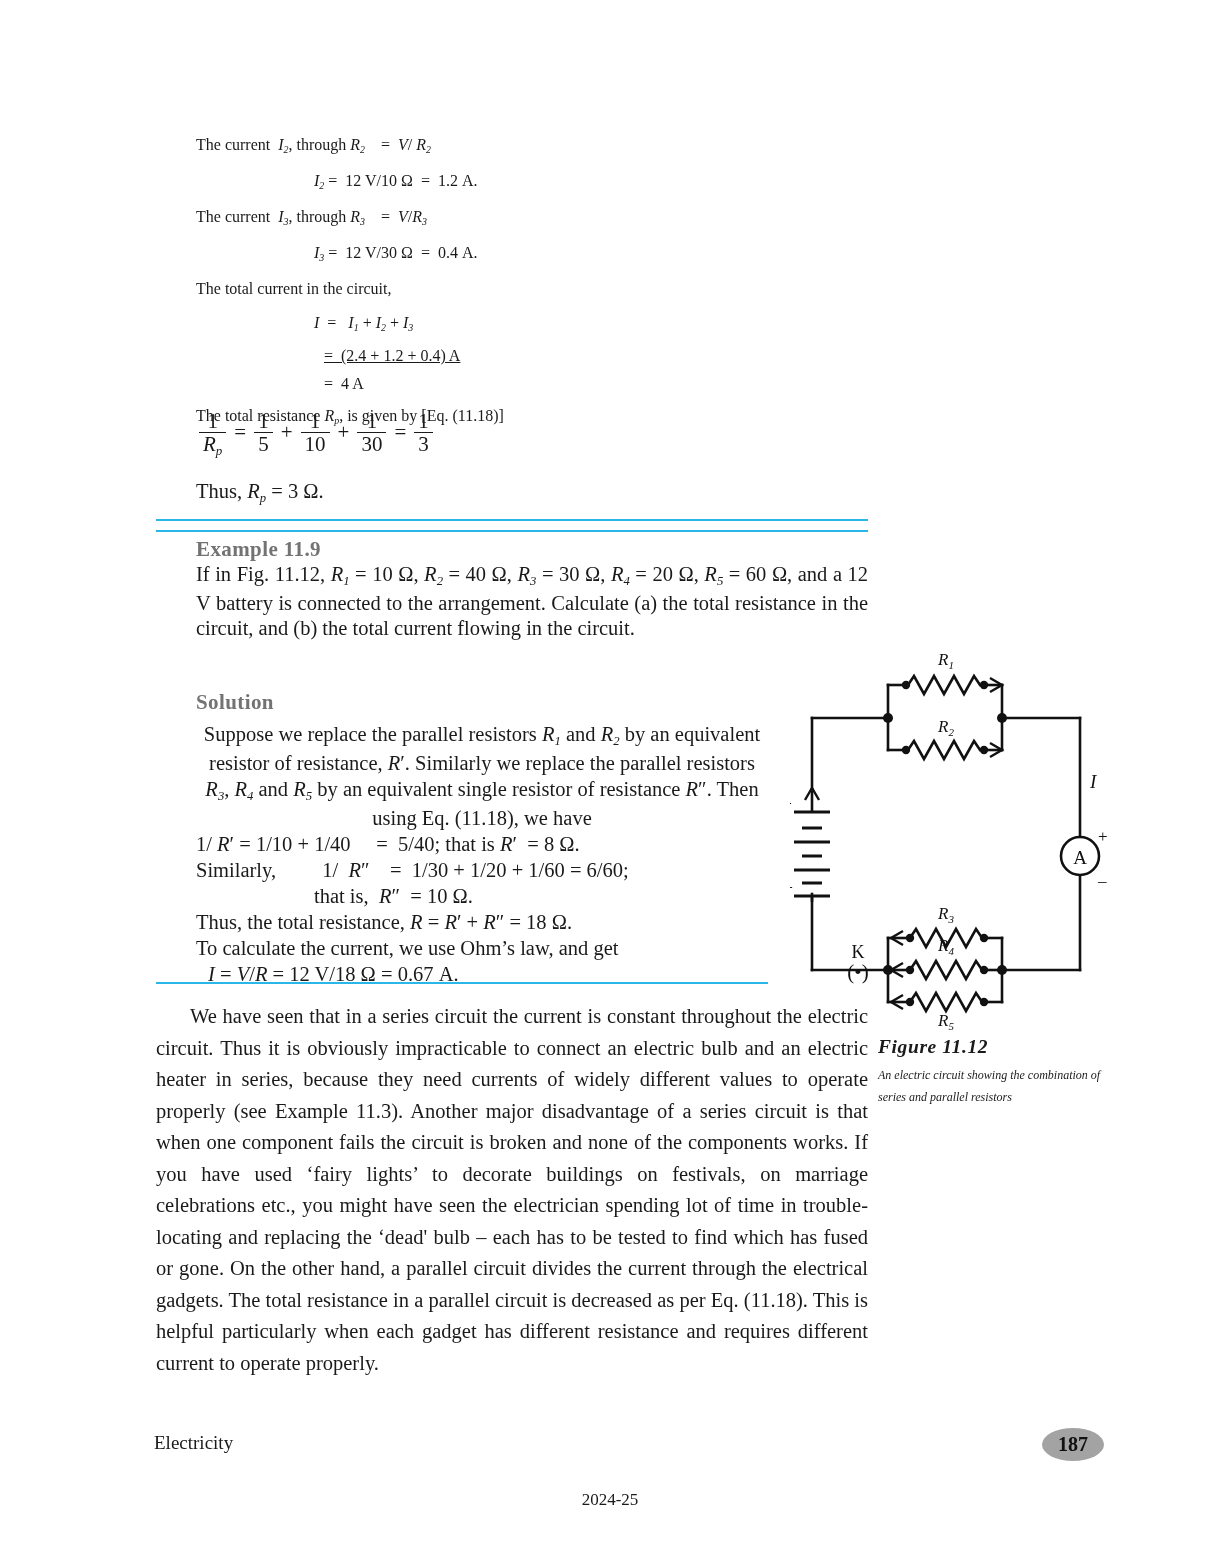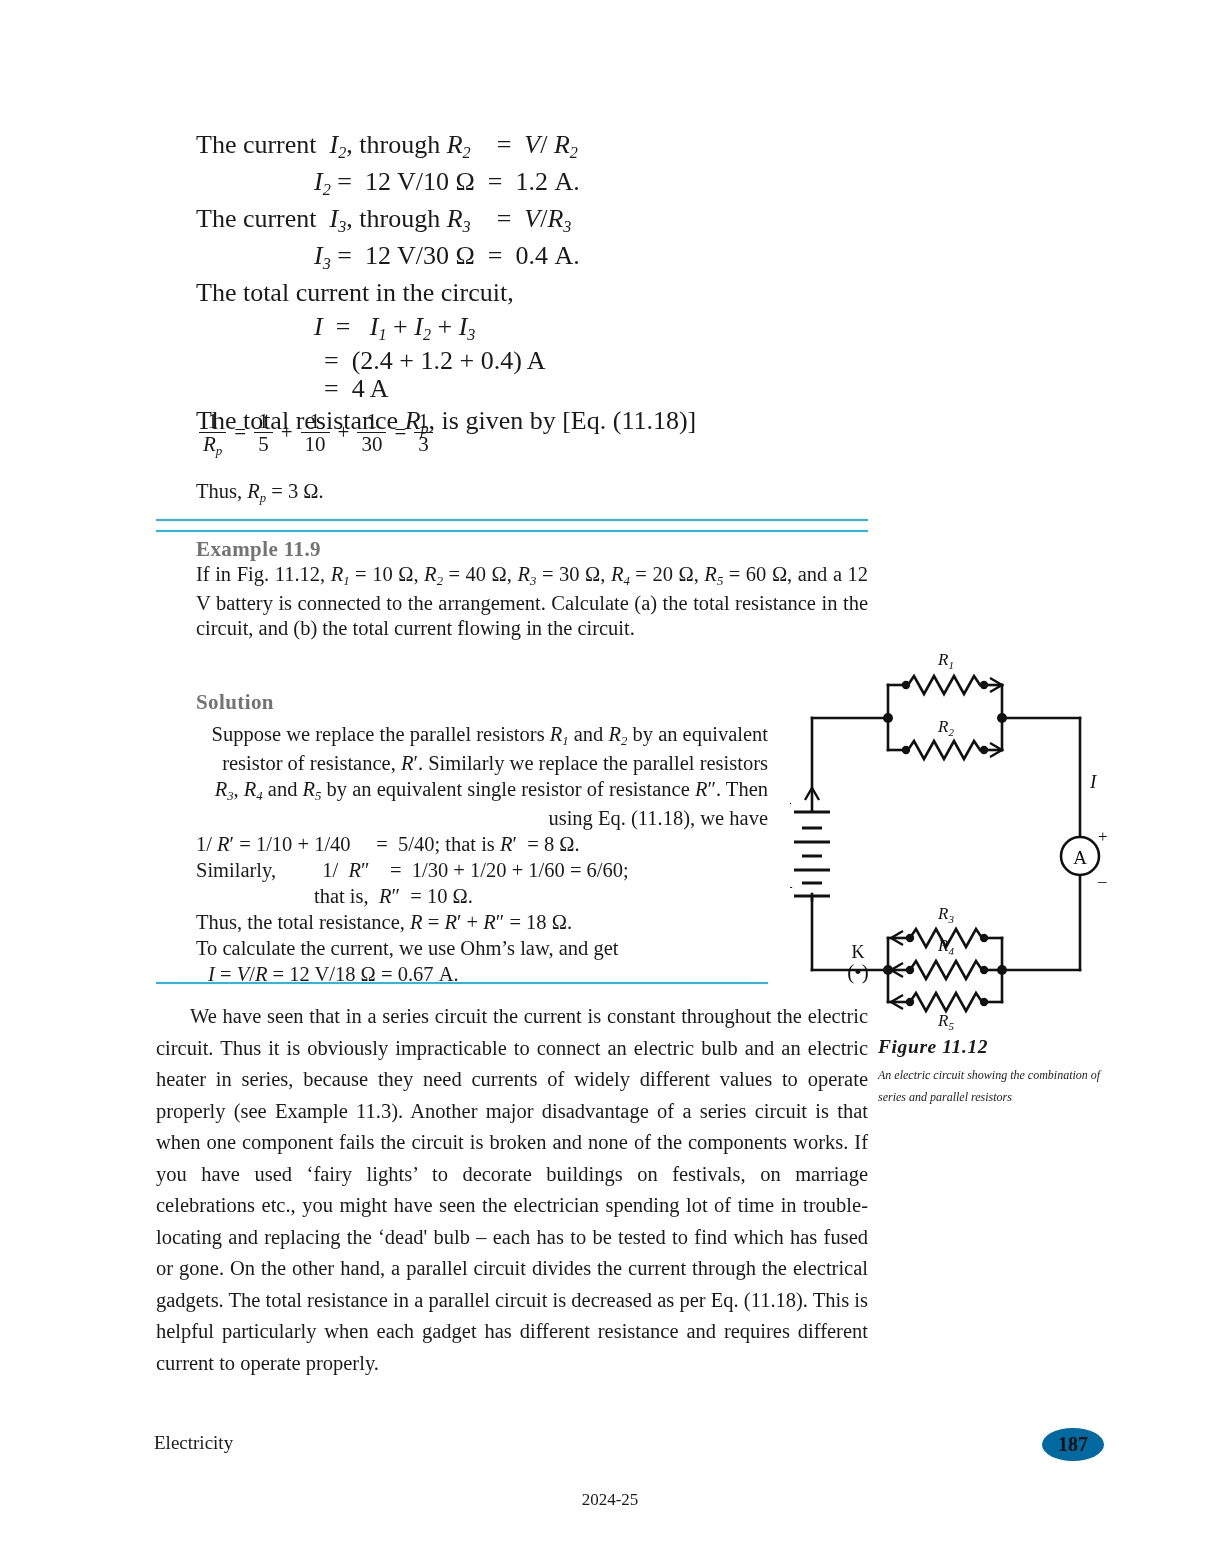--- a/index.html
+++ b/index.html
@@ -6,21 +6,21 @@
   body{
     width:1224px;height:1559px;position:relative;
     font-family:"Liberation Serif","DejaVu Serif",serif;
     color:#1a1a1a;
     -webkit-font-smoothing:antialiased;
   }
   .page{position:absolute;inset:0;}
   .body-col{
     position:absolute;left:196px;top:128px;width:690px;
   }
-  .line{font-size:26px;line-height:34px;white-space:nowrap;}
+  .line{font-size:16px;line-height:34px;white-space:nowrap;}
   .ind1{padding-left:118px;}
   .ind2{padding-left:128px;}
   i.v{font-style:italic;}
   sub{font-size:.62em;vertical-align:baseline;position:relative;top:.33em;font-style:italic;}
 
   
   .eqrow{position:absolute;left:196px;top:410px;display:flex;align-items:center;font-size:21px;}
   .frac{display:inline-flex;flex-direction:column;align-items:center;margin:0 3px;line-height:1.05;}
   .frac .num{padding:0 4px;}
   .frac .den{padding:0 4px;border-top:1.6px solid #1a1a1a;}
@@ -35,58 +35,58 @@
   .rule-c{left:156px;top:982px;width:612px;}
 
   .hdr{color:#737373;font-weight:bold;font-size:21px;letter-spacing:.4px;}
 
   .exblock{position:absolute;left:196px;top:537px;width:672px;}
   .exbody{font-size:20.5px;line-height:25.5px;text-align:justify;}
 
   .solblock{position:absolute;left:196px;top:690px;width:572px;}
   .solbody{font-size:20.5px;line-height:26px;margin-top:6px;}
   .solbody .ln{white-space:nowrap;}
-  .solwrap{white-space:normal;text-align:right;}
+  .solwrap{white-space:normal;text-align:center;}
 
   
   .mainpara{
     position:absolute;left:156px;top:1001px;width:712px;
     font-size:20.5px;line-height:31.5px;text-align:justify;
     text-indent:34px;
   }
 
   
   .figure{position:absolute;left:790px;top:640px;width:330px;height:390px;}
   .figcap{position:absolute;left:878px;top:1036px;width:230px;}
   .figcap .ftitle{font-style:italic;font-weight:bold;font-size:19.5px;letter-spacing:.6px;}
   .figcap .fdesc{font-style:italic;font-size:12px;line-height:22px;margin-top:6px;}
 
   
   .foot-left{position:absolute;left:154px;top:1432px;font-size:19px;}
   .pagebadge{
     position:absolute;left:1042px;top:1428px;width:62px;height:33px;
-    background:#0369a1;border-radius:50%;
+    background:#a3a3a3;border-radius:50%;
     display:flex;align-items:center;justify-content:center;
     font-weight:bold;font-size:20px;color:#111;
   }
   .year{position:absolute;left:0;right:4px;top:1490px;text-align:center;font-size:17px;}
 </style>
 </head>
 <body>
 
 <div class="page">
 
   <div class="body-col">
     <div class="line">The current&nbsp; <i class="v">I</i><sub>2</sub>, through <i class="v">R</i><sub>2</sub> &nbsp;&nbsp;&nbsp;=&nbsp; <i class="v">V</i>/ <i class="v">R</i><sub>2</sub></div>
     <div class="line ind1"><i class="v">I</i><sub>2</sub> =&nbsp; 12 V/10 Ω&nbsp; =&nbsp; 1.2 A.</div>
     <div class="line">The current&nbsp; <i class="v">I</i><sub>3</sub>, through <i class="v">R</i><sub>3</sub> &nbsp;&nbsp;&nbsp;=&nbsp; <i class="v">V</i>/<i class="v">R</i><sub>3</sub></div>
     <div class="line ind1"><i class="v">I</i><sub>3</sub> =&nbsp; 12 V/30 Ω&nbsp; =&nbsp; 0.4 A.</div>
     <div class="line">The total current in the circuit,</div>
     <div class="line ind1"><i class="v">I</i>&nbsp; =&nbsp;&nbsp; <i class="v">I</i><sub>1</sub> + <i class="v">I</i><sub>2</sub> + <i class="v">I</i><sub>3</sub></div>
-    <div class="line ind2" style="line-height:28px;">=&nbsp; (2.4 + 1.2 + 0.4) A</div>
+    <div class="line ind2" style="line-height:28px;text-decoration:underline;">=&nbsp; (2.4 + 1.2 + 0.4) A</div>
     <div class="line ind2" style="line-height:28px;">=&nbsp; 4 A</div>
     <div class="line" style="line-height:36px;">The total resistance <i class="v">R</i><sub>p</sub>, is given by [Eq. (11.18)]</div>
   </div>
 
   <div class="eqrow">
     <span class="frac">
       <span class="num">1</span>
       <span class="den"><i class="v">R</i><sub>p</sub></span>
     </span>
     <span class="op">=</span>

